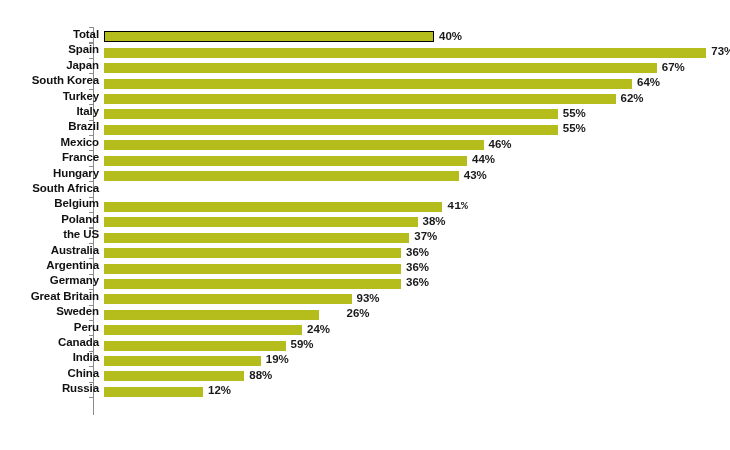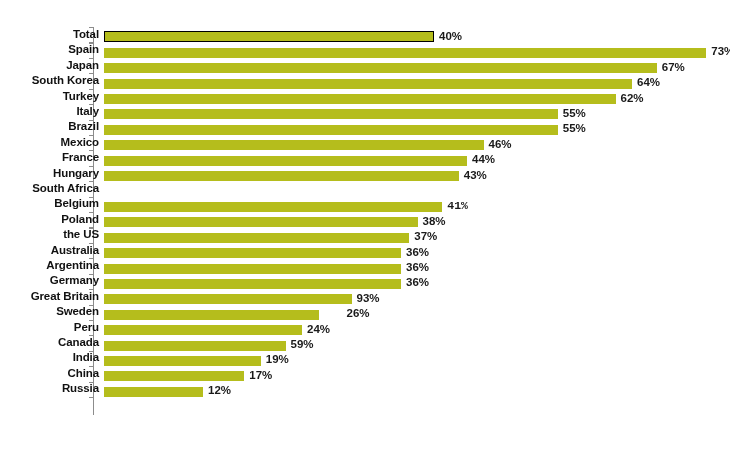--- a/index.html
+++ b/index.html
@@ -248,21 +248,21 @@
         <div class="cat-label">India</div>
         <div class="bar-zone">
           <div class="bar" style="width: 156.75px; background: rgb(181, 189, 28);"></div>
           <div class="bar-value" style="color: rgb(26, 26, 26);">19%</div>
         </div>
       </div>
       <div class="bar-row">
         <div class="cat-label">China</div>
         <div class="bar-zone">
           <div class="bar" style="width: 140.25px; background: rgb(181, 189, 28);"></div>
-          <div class="bar-value" style="color: rgb(26, 26, 26);">17%</div>
+          <div class="bar-value" style="color: rgb(26, 26, 26);">88%</div>
         </div>
       </div>
       <div class="bar-row">
         <div class="cat-label">Russia</div>
         <div class="bar-zone">
           <div class="bar" style="width: 99px; background: rgb(181, 189, 28);"></div>
           <div class="bar-value" style="color: rgb(26, 26, 26);">12%</div>
         </div>
       </div>
     </div>

